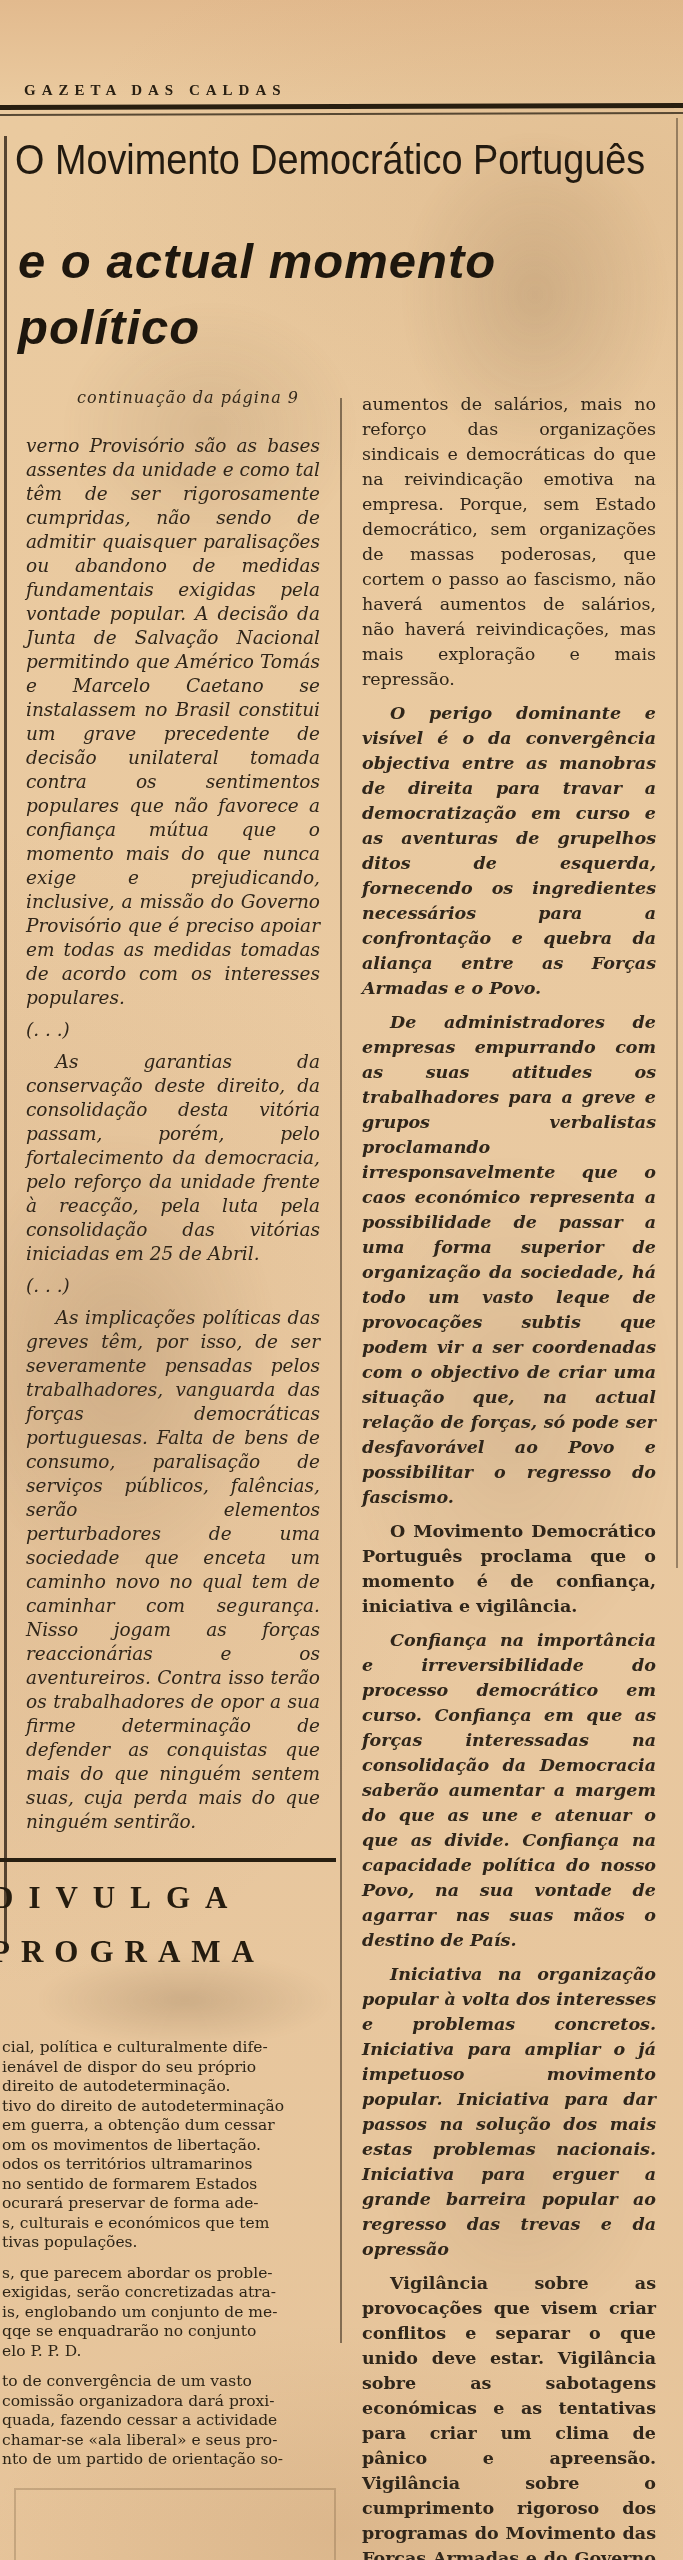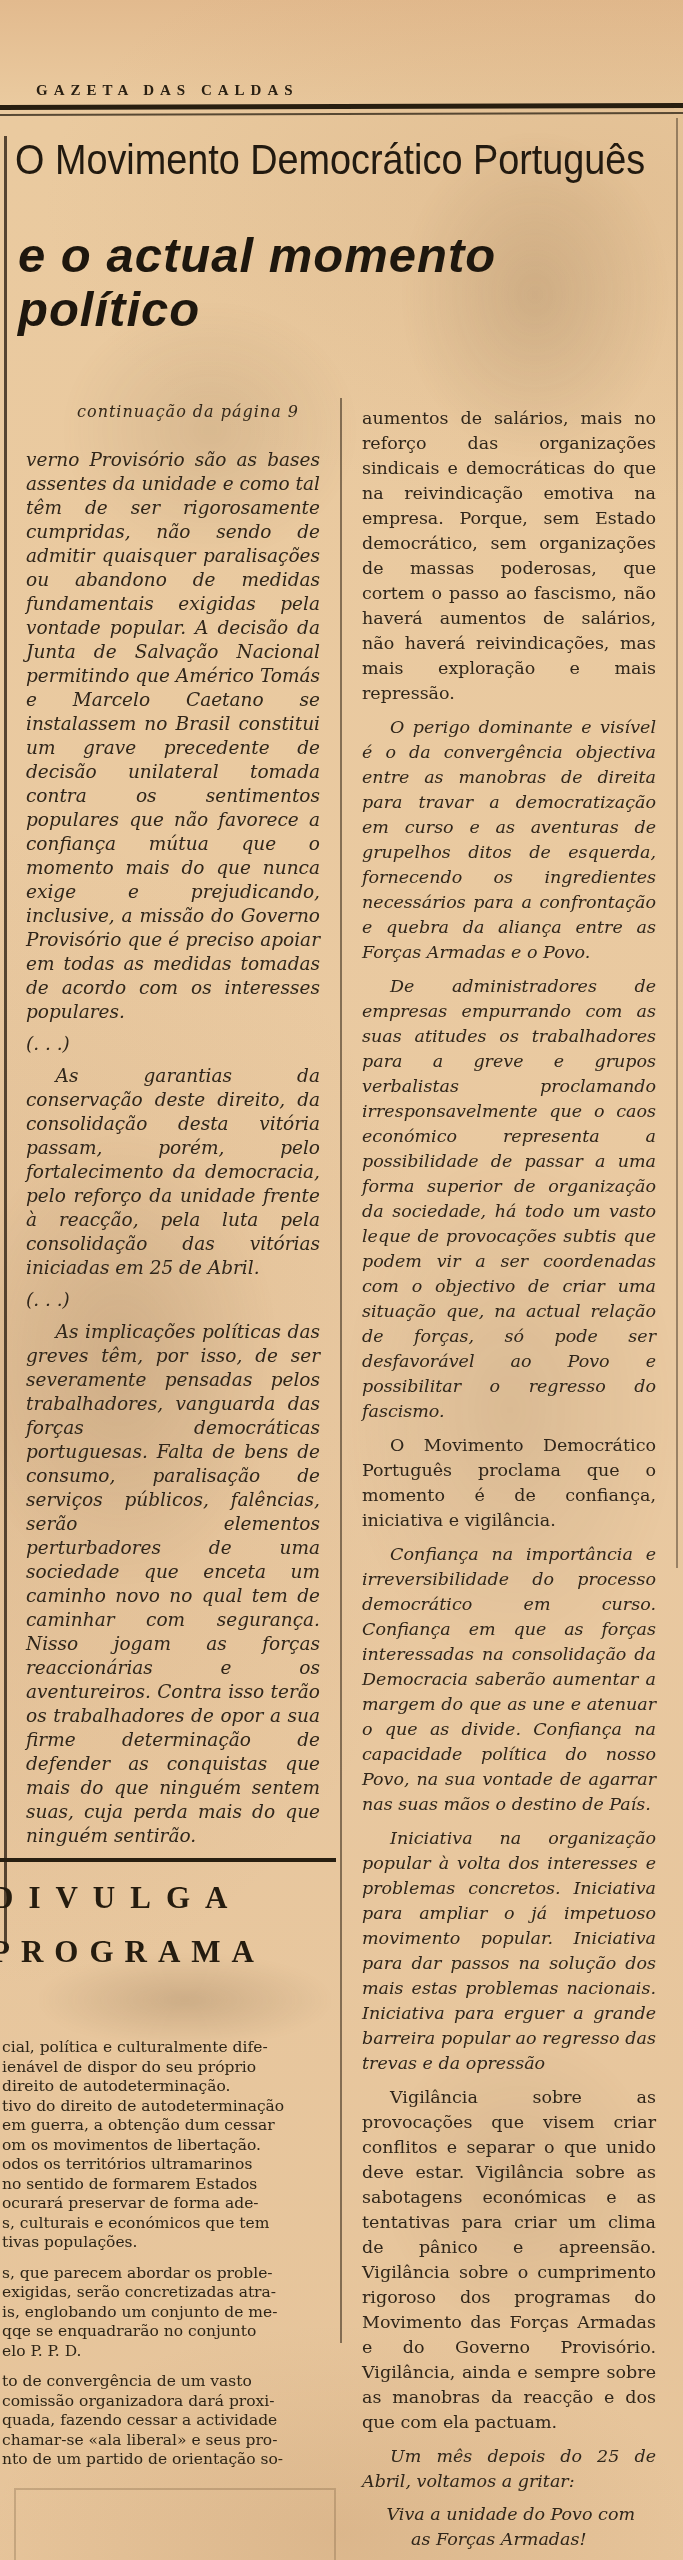--- a/index.html
+++ b/index.html
@@ -9,51 +9,51 @@
       radial-gradient(ellipse 900px 500px at 85% 8%, rgba(188,140,92,.18), transparent 60%),
       radial-gradient(ellipse 700px 900px at 0% 55%, rgba(176,128,82,.15), transparent 65%),
       radial-gradient(ellipse 500px 300px at 50% 99%, rgba(176,128,82,.20), transparent 70%),
       linear-gradient(180deg, #e2ba8e 0%, #eaca9f 4%, #e9c9a1 55%, #e6c49a 100%);
     font-family:"DejaVu Serif", serif; color:#2c2316;
   }
   .ghost{position:absolute; pointer-events:none; filter:blur(3px);}
   .masthead{
     position:absolute; left:24px; top:82px;
     font-family:"Liberation Serif", serif; font-weight:700; font-size:15px;
-    letter-spacing:6px; color:#2a2013; white-space:nowrap;margin-left:12px;
+    letter-spacing:6px; color:#2a2013; white-space:nowrap;
   }
   .rule-thick{position:absolute; left:0; top:104px; width:683px; height:5px; background:#271e10; transform:rotate(-.15deg);}
   .rule-thin{position:absolute; left:0; top:113px; width:683px; height:2px; background:rgba(39,30,16,.75); transform:rotate(-.15deg);}
   .edge-left{position:absolute; left:4px; top:136px; width:3px; height:1816px; background:rgba(43,31,18,.78);}
   .edge-right{position:absolute; left:676px; top:118px; width:2px; height:1450px; background:rgba(43,31,18,.42);}
   .headline1{
     position:absolute; left:15px; top:136px; width:683px;
     font-family:"Liberation Sans", sans-serif; font-weight:400; font-size:42px;
     color:#221a10; white-space:nowrap; transform:scaleX(.90); transform-origin:left top;
     letter-spacing:0px;
   }
   .headline2{
     position:absolute; left:18px; top:228px;
     font-family:"Liberation Sans", sans-serif; font-weight:700; font-style:italic;
-    font-size:49px; line-height:54px; color:#1e170e; letter-spacing:1px; white-space:pre-line;
+    font-size:49px; line-height:66px; color:#1e170e; letter-spacing:1px; white-space:pre-line;
   }
   .cont-note{
     font-style:italic; font-size:16px; text-align:center; padding:2px 0 16px 30px;
     color:#33281a; letter-spacing:1px;
   }
-  .col{position:absolute; top:398px; text-align:justify;}
+  .col{position:absolute; top:384px; text-align:justify;}
   .col-left{left:18px; width:310px; height:1460px; overflow:hidden; font-size:18.5px; line-height:24px;}
   .col-right{left:354px; width:310px; font-size:17.5px; line-height:25px;}
   .col p{margin:8px; color:#30261a;}
   .italic{font-style:italic;}
   .roman{font-style:normal;}
   .indent{text-indent:1.6em;}
   .noindent{text-indent:0;}
   .slogan{padding-left:2.8em; text-indent:-1.4em; text-align:left; margin-top:8px !important;}
-  .spaced{margin-top:9px !important;}
+  .spaced{margin-top:9px !important;font-weight:bold;}
   .multiline{white-space:pre-line;}
   .divider{position:absolute; left:340px; top:398px; width:2px; height:1945px; background:rgba(50,37,21,.55);}
   .sep-rule{position:absolute; left:0; top:1858px; width:336px; height:4px; background:#281f11;}
   .divulga-title{
     position:absolute; left:-9px; top:1880px; width:360px;
     font-family:"Liberation Serif", serif; font-weight:700; font-size:31px;
     letter-spacing:15px; color:#251c0f; white-space:nowrap;
   }
   .programa-title{top:1934px; letter-spacing:11px;}
   .frags{position:absolute; left:2px; top:2038px; width:336px; font-size:15.5px; line-height:19.5px; color:#2e2517;}

